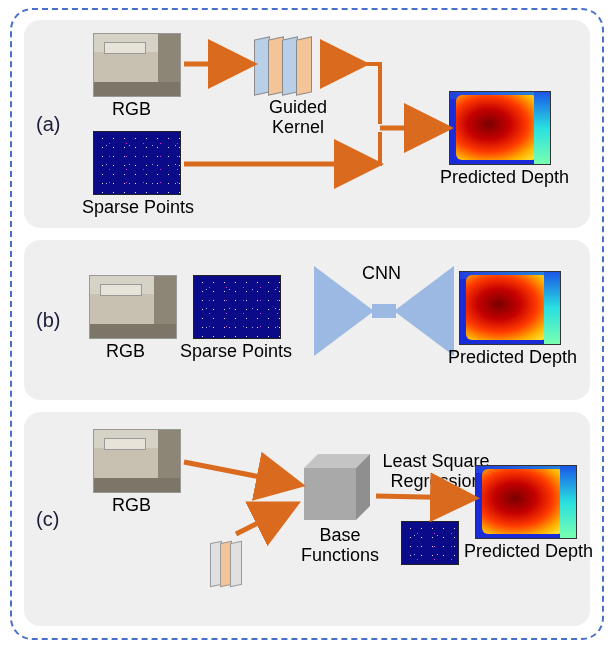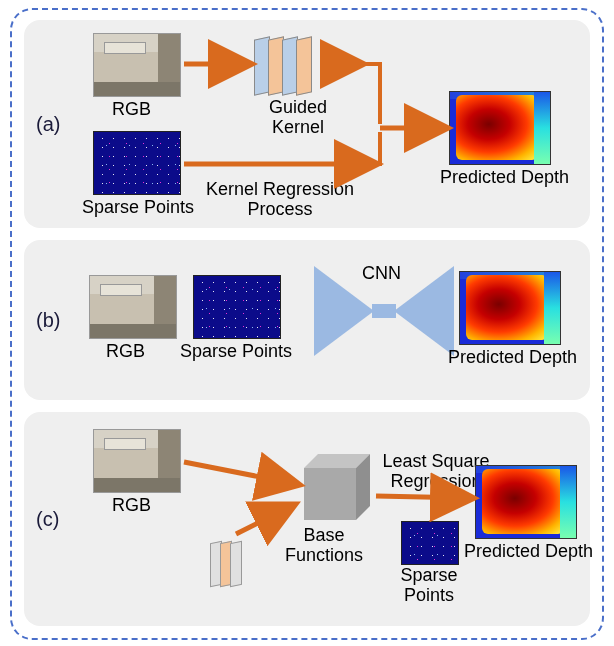--- a/index.html
+++ b/index.html
@@ -181,21 +181,20 @@
     <div class="slab s1"></div>
       <div class="slab s2"></div>
       <div class="slab s3"></div>
       <div class="slab s4"></div>
   </div>
   <div class="lbl two" style="left:232px; top:78px; width:70px;margin-left:7px;">Guided<br>Kernel</div>
 
   <div class="sparse" style="left:70px; top:112px;"></div>
   <div class="lbl" style="left:58px; top:178px;">Sparse Points</div>
 
-  <div class="lbl two" style="left:176px; top:160px; width:160px;">Kernel Regression<br>Process</div>
 
   <div class="depth" style="left:426px; top:72px;">
     <div class="top"></div>
       <div class="hot"></div>
       <div class="edge"></div>
   </div>
   <div class="lbl" style="left:416px; top:148px;">Predicted Depth</div>
 
   <svg class="arrows" viewBox="0 0 566 208">
     <defs>
@@ -256,26 +255,25 @@
     <div class="sl p1"></div>
       <div class="sl p2"></div>
       <div class="sl p3"></div>
   </div>
 
   <div class="cube" style="left:280px; top:42px;">
     <div class="top"></div>
       <div class="front"></div>
       <div class="side"></div>
   </div>
-  <div class="lbl two" style="left:260px; top:114px; width:80px;">Base<br>Functions</div>
+  <div class="lbl two" style="left:276px; top:114px; width:80px;">Base<br>Functions</div>
 
   <div class="lbl two" style="left:352px; top:40px; width:120px;">Least Square<br>Regression</div>
 
   <div class="sparse small" style="left:378px; top:110px;"></div>
-  <div class="lbl two" style="left:370px; top:154px; width:70px;">Sparse<br>Points</div>
 
   <div class="depth" style="left:452px; top:54px;">
     <div class="top"></div>
       <div class="hot"></div>
       <div class="edge"></div>
   </div>
   <div class="lbl" style="left:440px; top:130px;">Predicted Depth</div>
 
   <svg class="arrows" viewBox="0 0 566 214">
     <defs>

